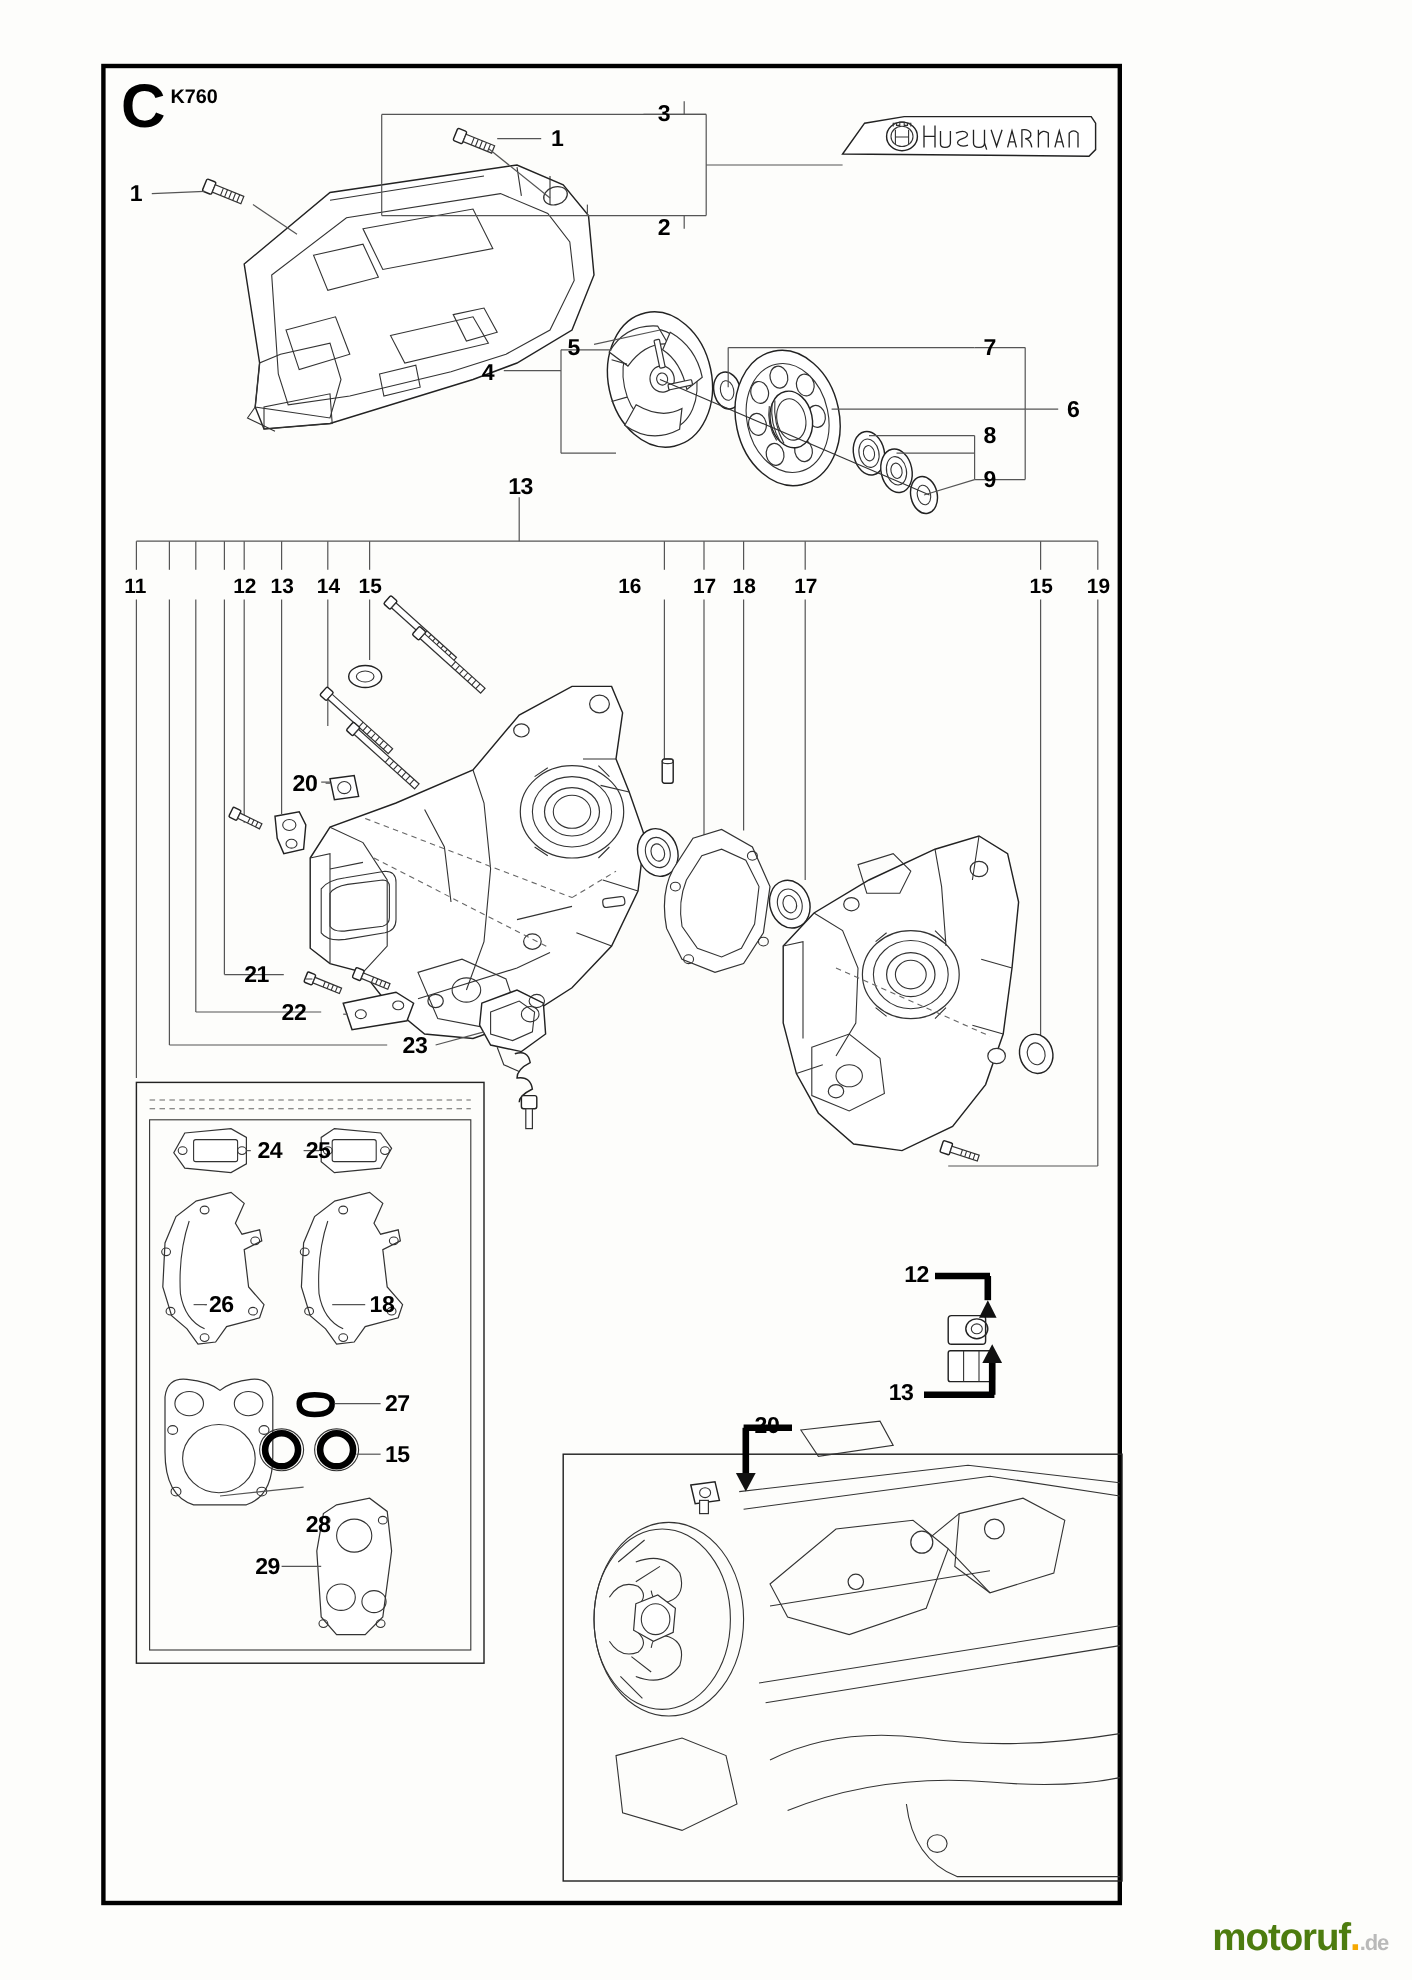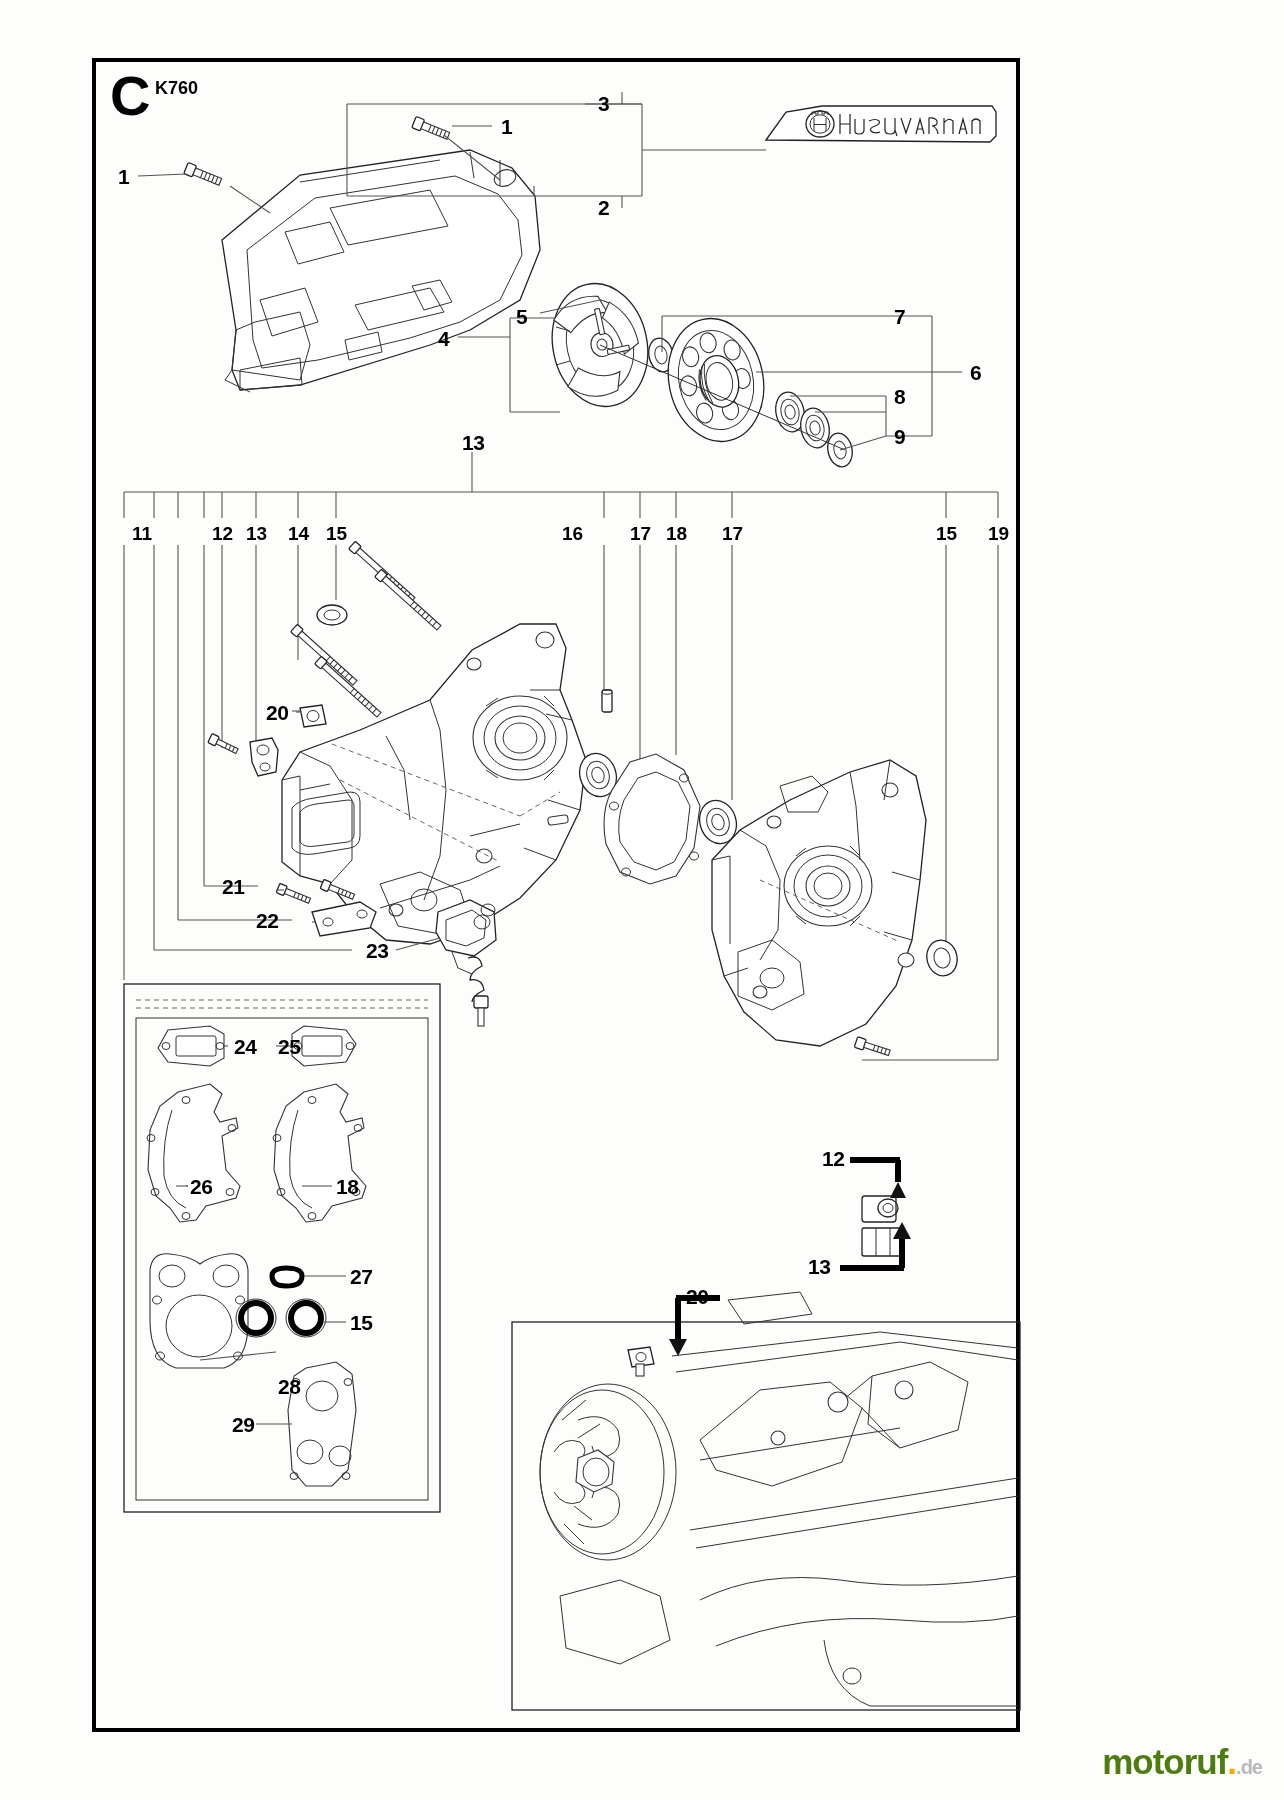--- a/index.html
+++ b/index.html
@@ -565,21 +565,21 @@
 
   <div class="lbl num" style="left:438px;top:328px;">4</div>
   <div class="lbl num" style="left:516px;top:306px;">5</div>
   <div class="lbl num" style="left:894px;top:306px;">7</div>
   <div class="lbl num" style="left:970px;top:362px;">6</div>
   <div class="lbl num" style="left:894px;top:386px;">8</div>
   <div class="lbl num" style="left:894px;top:426px;">9</div>
 
   <div class="lbl num" style="left:462px;top:432px;">13</div>
 
-  <div class="lbl num-sm" style="left:132px;top:524px;">11</div>
+  <div class="lbl num-sm" style="left:113px;top:524px;">11</div>
   <div class="lbl num-sm" style="left:212px;top:524px;">12</div>
   <div class="lbl num-sm" style="left:246px;top:524px;">13</div>
   <div class="lbl num-sm" style="left:288px;top:524px;">14</div>
   <div class="lbl num-sm" style="left:326px;top:524px;">15</div>
   <div class="lbl num-sm" style="left:562px;top:524px;">16</div>
   <div class="lbl num-sm" style="left:630px;top:524px;">17</div>
   <div class="lbl num-sm" style="left:666px;top:524px;">18</div>
   <div class="lbl num-sm" style="left:722px;top:524px;">17</div>
   <div class="lbl num-sm" style="left:936px;top:524px;">15</div>
   <div class="lbl num-sm" style="left:988px;top:524px;">19</div>

